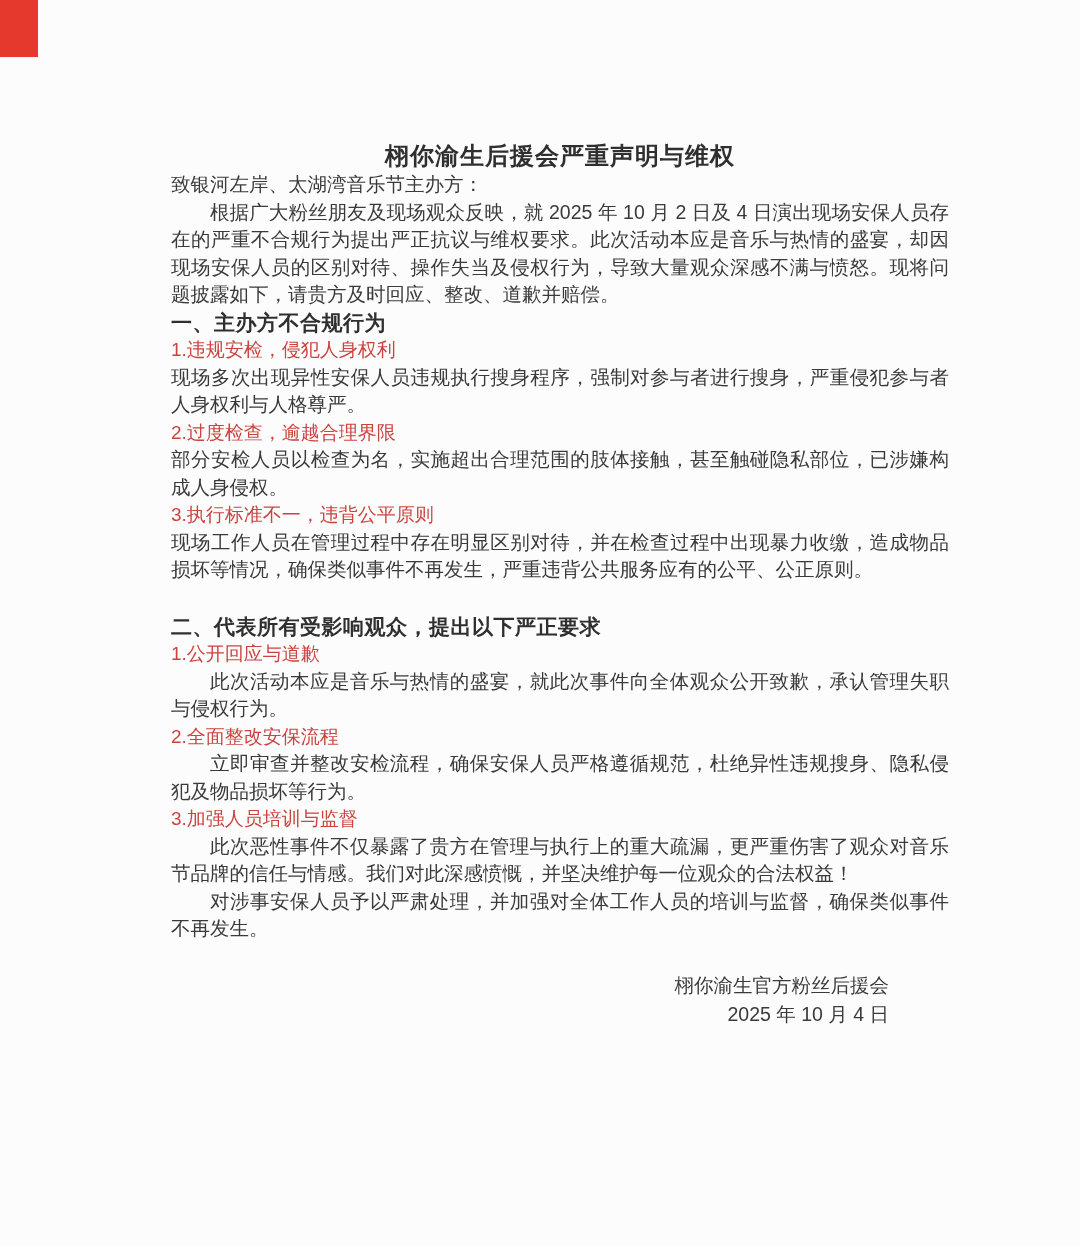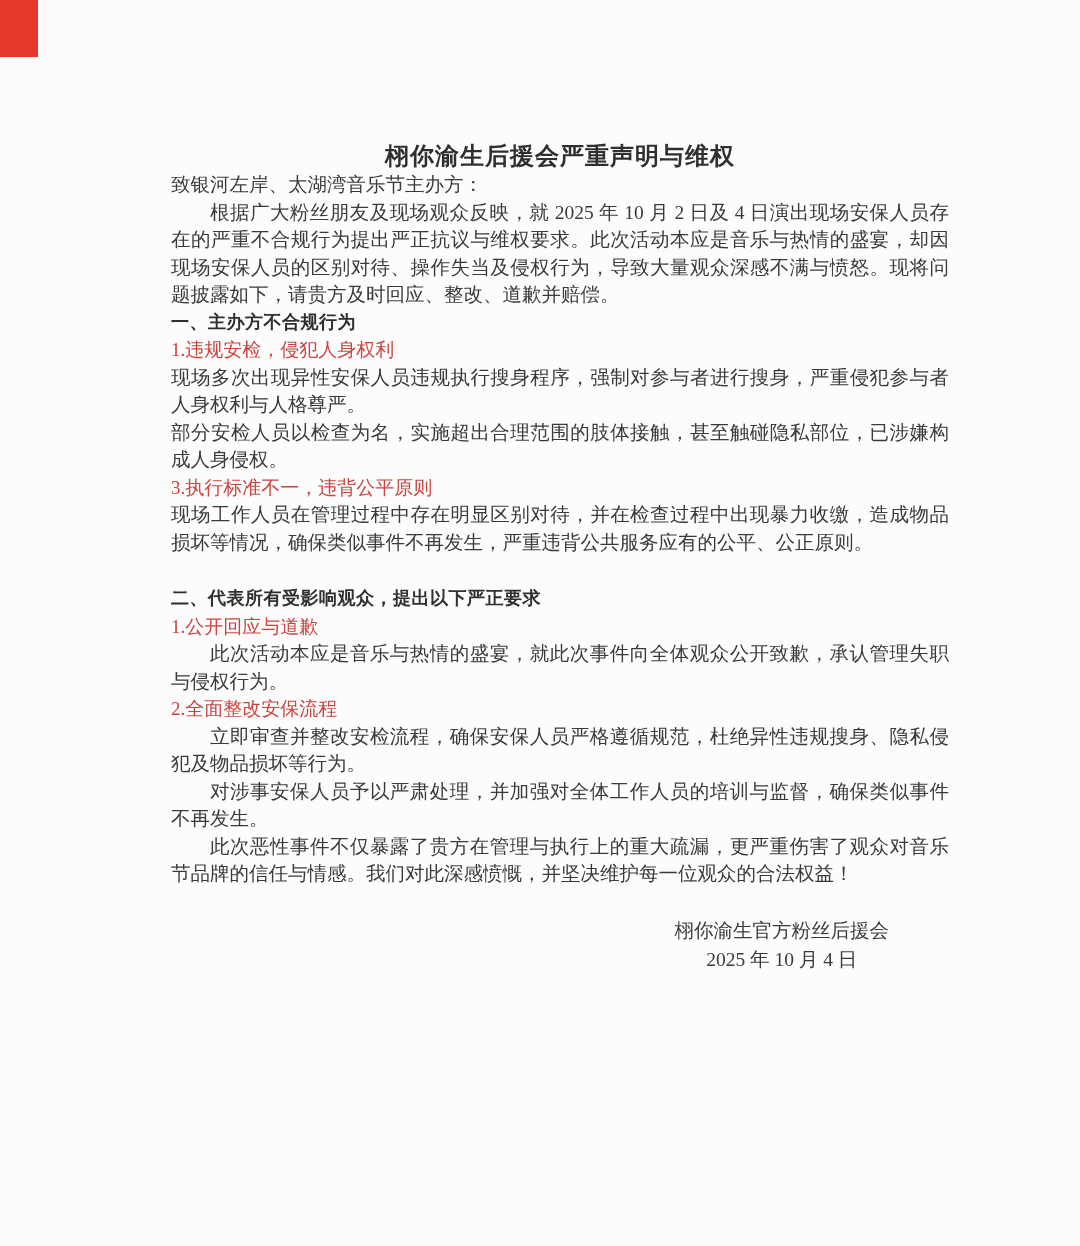--- a/index.html
+++ b/index.html
@@ -5,21 +5,21 @@
   html, body {
     margin: 0;
     padding: 0;
     background: #fcfcfc;
   }
   .page {
     position: relative;
     width: 1080px;
     height: 1246px;
     background: var(--page_bg, #fcfcfc);
-    font-family: Liberation Serif, serif;
+    font-family: Liberation Sans, sans-serif;
     overflow: hidden;
   }
   .corner-mark {
     position: absolute;
     top: 0;
     left: 0;
     width: 38px;
     height: 57px;
     background: var(--corner_mark, #e5392e);
   }
@@ -40,21 +40,21 @@
   .title {
     font-size: 24px;
     line-height: 30px;
     font-weight: bold;
     text-align: center;
     letter-spacing: 1px;
     color: var(--heading, #2f2f2f);
     margin-bottom: 4px;
   }
   .sec-heading {
-    font-size: 18px;
+    font-size: 21px;
     font-weight: bold;
     color: var(--heading, #2f2f2f);
     letter-spacing: 0.5px;
   }
   .sec-heading.gap-above {
     margin-top: 29px;
   }
   .red-sub {
     color: var(--accent_red, #cb4440);
     font-weight: 400;
@@ -63,20 +63,21 @@
   .indent {
     text-indent: 2em;
   }
   .signature-block {
     margin: 28px 60px 0 auto;
     width: max-content;
     text-align: center;
   }
   .signature-block p {
     line-height: 29px;
+    text-align: right;
   }
 </style>
 </head>
 <body>
 
 <div class="page">
 
   <div class="corner-mark"></div>
 
   <div class="content">
@@ -85,36 +86,38 @@
 
     <p>致银河左岸、太湖湾音乐节主办方：</p>
 
     <p class="indent">根据广大粉丝朋友及现场观众反映，就 2025 年 10 月 2 日及 4 日演出现场安保人员存在的严重不合规行为提出严正抗议与维权要求。此次活动本应是音乐与热情的盛宴，却因现场安保人员的区别对待、操作失当及侵权行为，导致大量观众深感不满与愤怒。现将问题披露如下，请贵方及时回应、整改、道歉并赔偿。</p>
 
     <h2 class="sec-heading">一、主办方不合规行为</h2>
 
     <h3 class="red-sub">1.违规安检，侵犯人身权利</h3>
     <p>现场多次出现异性安保人员违规执行搜身程序，强制对参与者进行搜身，严重侵犯参与者人身权利与人格尊严。</p>
 
+    <h3 class="red-sub">2.过度检查，逾越合理界限</h3>
     <p>部分安检人员以检查为名，实施超出合理范围的肢体接触，甚至触碰隐私部位，已涉嫌构成人身侵权。</p>
 
     <h3 class="red-sub">3.执行标准不一，违背公平原则</h3>
     <p>现场工作人员在管理过程中存在明显区别对待，并在检查过程中出现暴力收缴，造成物品损坏等情况，确保类似事件不再发生，严重违背公共服务应有的公平、公正原则。</p>
 
     <h2 class="sec-heading gap-above">二、代表所有受影响观众，提出以下严正要求</h2>
 
     <h3 class="red-sub">1.公开回应与道歉</h3>
     <p class="indent">此次活动本应是音乐与热情的盛宴，就此次事件向全体观众公开致歉，承认管理失职与侵权行为。</p>
 
     <h3 class="red-sub">2.全面整改安保流程</h3>
     <p class="indent">立即审查并整改安检流程，确保安保人员严格遵循规范，杜绝异性违规搜身、隐私侵犯及物品损坏等行为。</p>
 
+    <h3 class="red-sub">3.加强人员培训与监督</h3>
+    <p class="indent">此次恶性事件不仅暴露了贵方在管理与执行上的重大疏漏，更严重伤害了观众对音乐节品牌的信任与情感。我们对此深感愤慨，并坚决维护每一位观众的合法权益！</p>
+
     <p class="indent">对涉事安保人员予以严肃处理，并加强对全体工作人员的培训与监督，确保类似事件不再发生。</p>
-
-    <p class="indent">此次恶性事件不仅暴露了贵方在管理与执行上的重大疏漏，更严重伤害了观众对音乐节品牌的信任与情感。我们对此深感愤慨，并坚决维护每一位观众的合法权益！</p>
 
     <div class="signature-block">
       <p>栩你渝生官方粉丝后援会</p>
       <p>2025 年 10 月 4 日</p>
     </div>
 
   </div>
 </div>
 
 </body></html>

